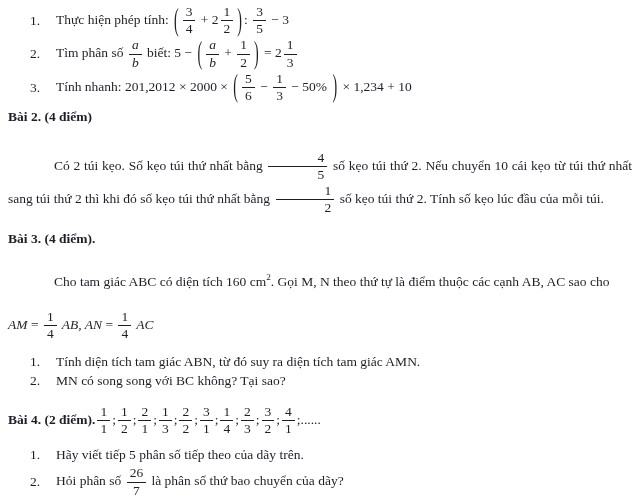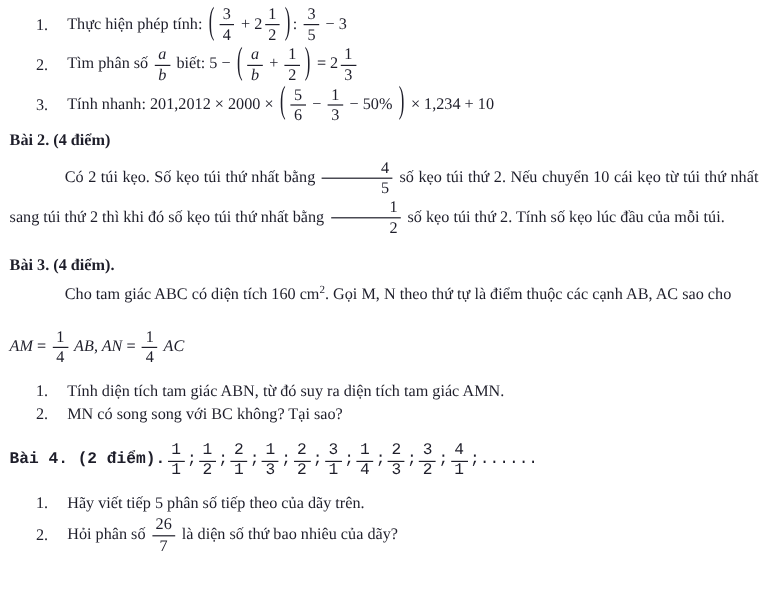--- a/index.html
+++ b/index.html
@@ -51,37 +51,36 @@
     padding: 0 2px;
   }
 
   sup { font-size: 0.68em; }
 
   .heading { font-weight: bold; }
   .h-b2 { margin-top: 4px; }
   .h-b3 { margin-top: 14px; }
 
   .para {
-    margin: 6px 0 0 0;
+    margin: 24px 0 0 0;
     text-align: justify;
     text-indent: 46px;
   }
   .oneline { white-space: nowrap; text-align: left; }
 
   .eqline { margin-top: 19px; }
 
   .plainlist { margin-top: 10px; }
   .plainlist .num-row { line-height: 1.42; }
 
   .b4line {
     margin-top: 13px;
     display: flex;
     align-items: center;
     flex-wrap: wrap;
-    font-family: Liberation Mono, monospace;
   }
 
   .s4list { margin-top: 9px; }
   .s4list .num-row { margin-top: 2px; }
 </style>
 </head>
 <body>
 
 <div class="page">
 
@@ -168,17 +167,17 @@
       </span>
       <span>;......</span>
     </div>
   <div class="s4list">
     <div class="num-row">
       <span class="num">1.</span>
       <span class="mline"><span>Hãy viết tiếp 5 phân số tiếp theo của dãy trên.</span></span>
     </div>
     <div class="num-row">
       <span class="num">2.</span>
-      <span class="mline"><span>Hỏi phân số </span><span class="frac"><span class="fn">26</span><span class="fd">7</span></span><span> là diện số thứ bao nhiêu của dãy?</span></span>
+      <span class="mline"><span>Hỏi phân số </span><span class="frac"><span class="fn">26</span><span class="fd">7</span></span><span> là phân số thứ bao chuyển của dãy?</span></span>
     </div>
   </div>
 
 </div>
 
 </body></html>

